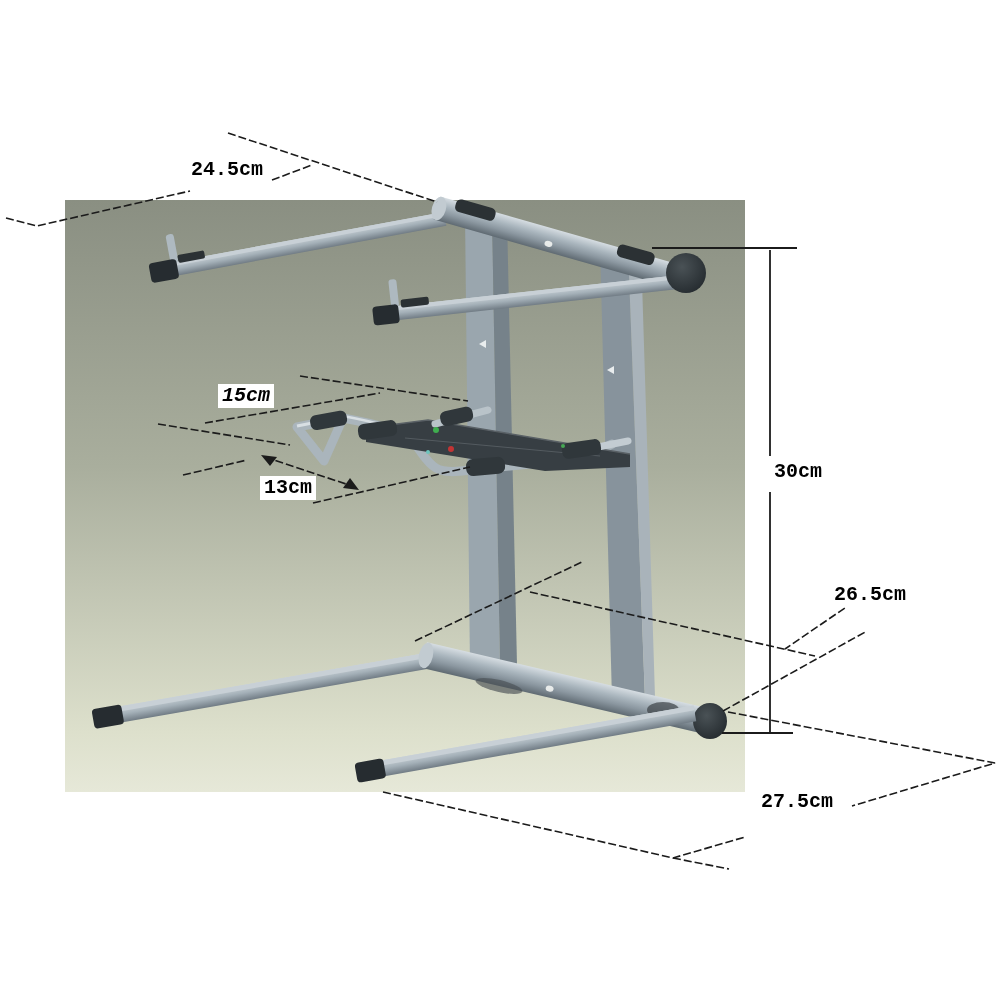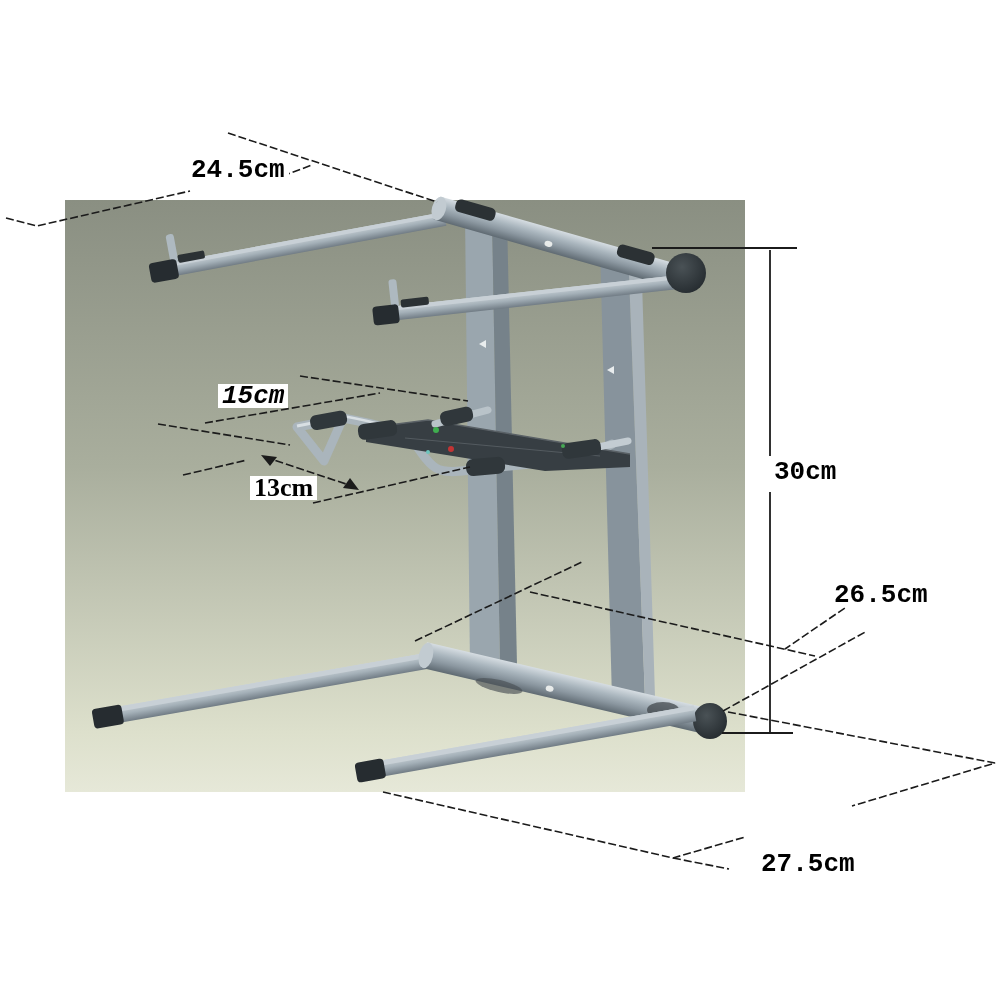--- a/index.html
+++ b/index.html
@@ -10,21 +10,21 @@
     overflow:hidden;
     font-family:"Liberation Mono","DejaVu Sans Mono",monospace;
   }
   .stage svg{position:absolute;left:0;top:0;}
   .dim-label{
     position:absolute;
     background:#ffffff;
     color:#000000;
     font-family:"Liberation Mono","DejaVu Sans Mono",monospace;
     font-weight:700;
-    font-size:26px;
+    font-size:20px;
     line-height:22px;
     padding:1px 4px;
     letter-spacing:0px;
     white-space:nowrap;
   }
 </style>
 </head>
 <body>
 
 <div class="stage">
@@ -174,21 +174,21 @@
   <g fill="#1b1b1b">
     <polygon points="261,455 277,457 270,466"></polygon>
     <polygon points="359,490 343,488 350,478"></polygon>
   </g>
 </svg>
 
 <div class="dim-label" style="left:187px;top:158px;">24.5cm</div>
 
 <div class="dim-label" style="left:218px;top:384px;font-style:italic;">15cm</div>
 
-<div class="dim-label" style="left:250px;top:476px;font-family:Liberation Serif, serif;">13cm</div>
+<div class="dim-label" style="left:260px;top:476px;">13cm</div>
 
 <div class="dim-label" style="left:751px;top:460px;margin-left:19px;">30cm</div>
 
 <div class="dim-label" style="left:830px;top:583px;">26.5cm</div>
 
-<div class="dim-label" style="left:757px;top:852px;">27.5cm</div>
+<div class="dim-label" style="left:757px;top:790px;">27.5cm</div>
 
 </div>
 
 </body></html>

